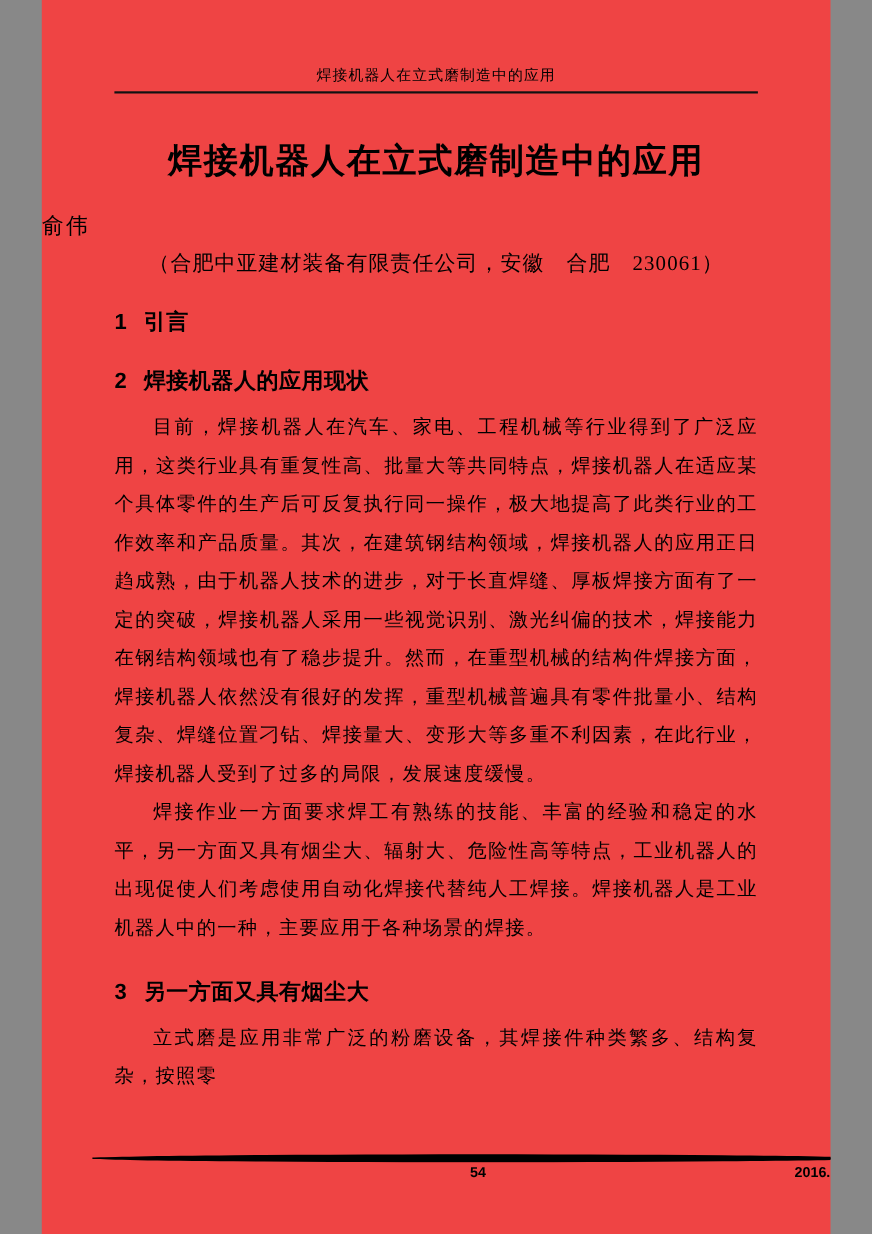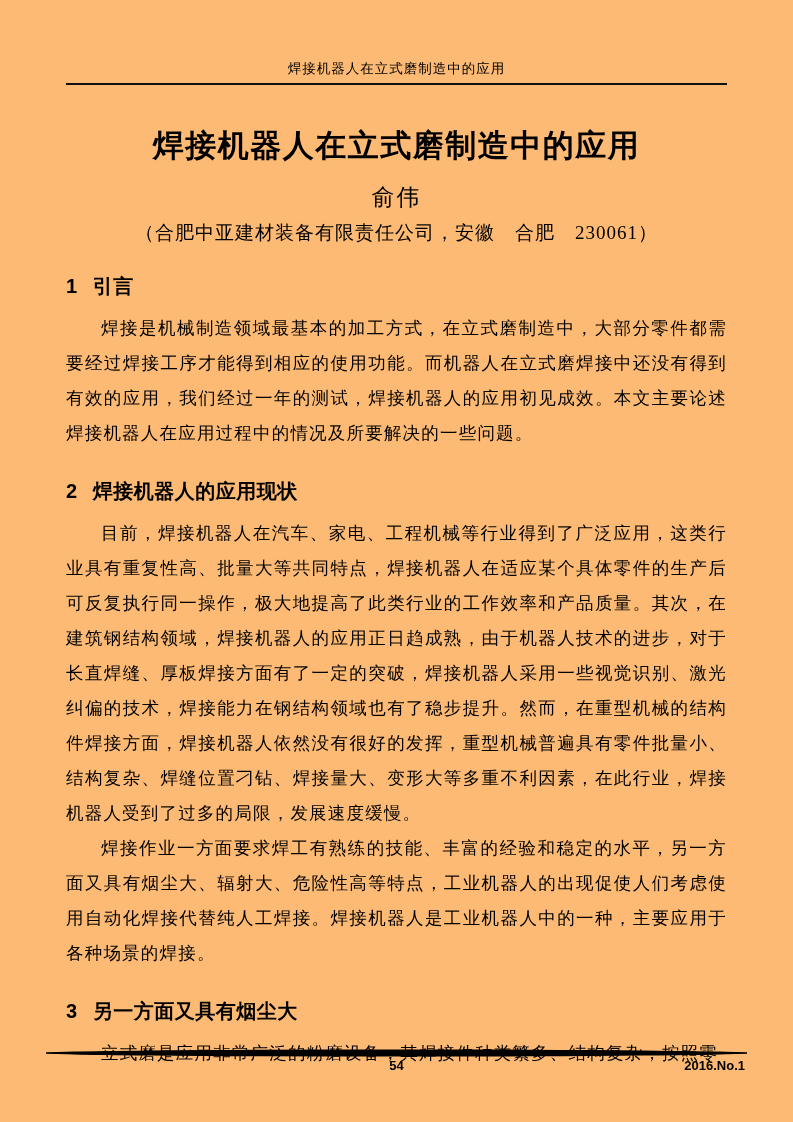--- a/index.html
+++ b/index.html
@@ -1,22 +1,22 @@
 <!DOCTYPE html>
 <html lang="zh"><head>
 <meta charset="utf-8">
 <style>
   * { margin: 0; padding: 0; box-sizing: border-box; }
   html, body { background: #888; }
   body { display: flex; justify-content: center; }
   .page {
     position: relative;
-    width: 793px;
+    width: 717px;
     height: 1122px;
-    background: #fdba74;
+    background: #ef4444;
     color: #000;
     font-family: "Liberation Serif", serif;
     overflow: hidden;
     flex: 0 0 auto;
   }
   
   .running-header {
     margin: 0 66px;
     padding-top: 60px;
     padding-bottom: 5px;
@@ -28,23 +28,23 @@
   
   .article-title {
     margin-top: 40px;
     text-align: center;
     font-family: "Liberation Sans", sans-serif;
     font-weight: 700;
     font-size: 31px;
     letter-spacing: 1.5px;
   }
   .author-line {
-    margin-top: 15px;
-    text-align: center;
-    font-size: 23px;
+    margin-top: 25px;
+    text-align: left;
+    font-size: 20px;
     letter-spacing: 2px;
   }
   .affiliation-line {
     margin-top: 7px;
     text-align: center;
     font-size: 19px;
     letter-spacing: 1px;
   }
   
   .article-body { margin: 0 66px; }
@@ -108,21 +108,20 @@
 
   <div class="affiliation-line">（合肥中亚建材装备有限责任公司，安徽　合肥　230061）</div>
 
   <div class="article-body">
 
     <section>
       <h2 class="section-heading">
         <span>1</span>
         <span>引言</span>
       </h2>
-      <p class="body-paragraph">焊接是机械制造领域最基本的加工方式，在立式磨制造中，大部分零件都需要经过焊接工序才能得到相应的使用功能。而机器人在立式磨焊接中还没有得到有效的应用，我们经过一年的测试，焊接机器人的应用初见成效。本文主要论述焊接机器人在应用过程中的情况及所要解决的一些问题。</p>
     </section>
 
     <section>
       <h2 class="section-heading">
         <span>2</span>
         <span>焊接机器人的应用现状</span>
       </h2>
       <p class="body-paragraph">目前，焊接机器人在汽车、家电、工程机械等行业得到了广泛应用，这类行业具有重复性高、批量大等共同特点，焊接机器人在适应某个具体零件的生产后可反复执行同一操作，极大地提高了此类行业的工作效率和产品质量。其次，在建筑钢结构领域，焊接机器人的应用正日趋成熟，由于机器人技术的进步，对于长直焊缝、厚板焊接方面有了一定的突破，焊接机器人采用一些视觉识别、激光纠偏的技术，焊接能力在钢结构领域也有了稳步提升。然而，在重型机械的结构件焊接方面，焊接机器人依然没有很好的发挥，重型机械普遍具有零件批量小、结构复杂、焊缝位置刁钻、焊接量大、变形大等多重不利因素，在此行业，焊接机器人受到了过多的局限，发展速度缓慢。</p>
       <p class="body-paragraph">焊接作业一方面要求焊工有熟练的技能、丰富的经验和稳定的水平，另一方面又具有烟尘大、辐射大、危险性高等特点，工业机器人的出现促使人们考虑使用自动化焊接代替纯人工焊接。焊接机器人是工业机器人中的一种，主要应用于各种场景的焊接。</p>
     </section>

